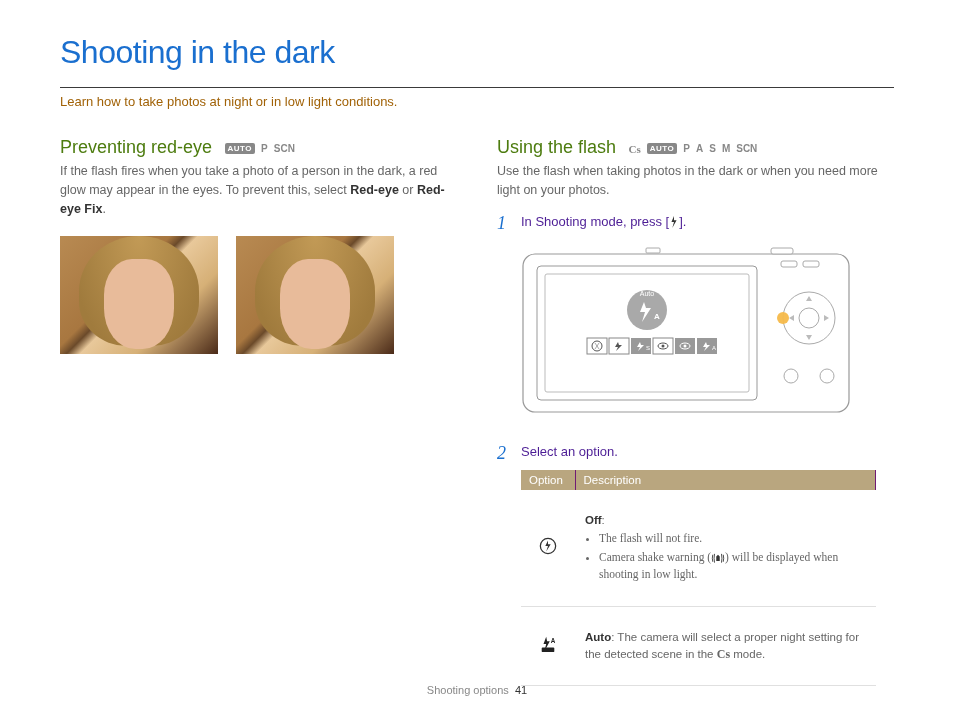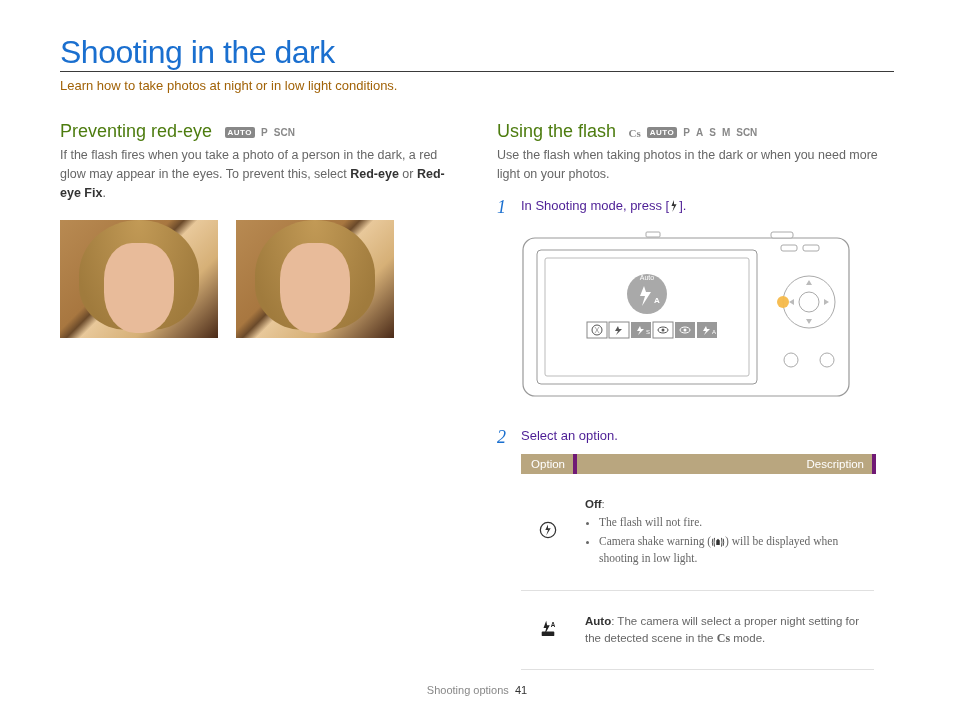--- a/index.html
+++ b/index.html
@@ -10,21 +10,21 @@
     width: 954px;
     height: 720px;
     position: relative;
     padding: 34px 60px 0 60px;
   }
   .page-title {
     font-size: 32px;
     font-weight: 300;
     color: #1a6fcf;
     border-bottom: 1px solid #3a3a3a;
-    padding-bottom: 0;
+    padding-bottom: 16px;
     margin-bottom: 6px;
     letter-spacing: -0.5px;
   }
   .subtitle {
     font-size: 13px;
     color: #a16207;
     margin-bottom: 28px;
   }
   .columns {
     display: flex;
@@ -137,23 +137,23 @@
   .opt-table {
     margin: 8px 0 0 24px;
     width: 355px;
     font-size: 11.5px;
     border-collapse: collapse;
   }
   .opt-table th {
     background: #b9a67f;
     color: #fff;
     font-weight: 400;
-    text-align: right;
+    text-align: left;
     padding: 4px 8px;
-    border-right: 4px solid #701a75;
+    border-right: 1px solid #701a75;
   }
   .opt-table td {
     padding: 22px 10px;
     color: #666;
     vertical-align: top;
     border-bottom: 1px solid #e0e0e0;
     line-height: 1.45;
   }
   .opt-table td.icon-cell {
     width: 30px;

